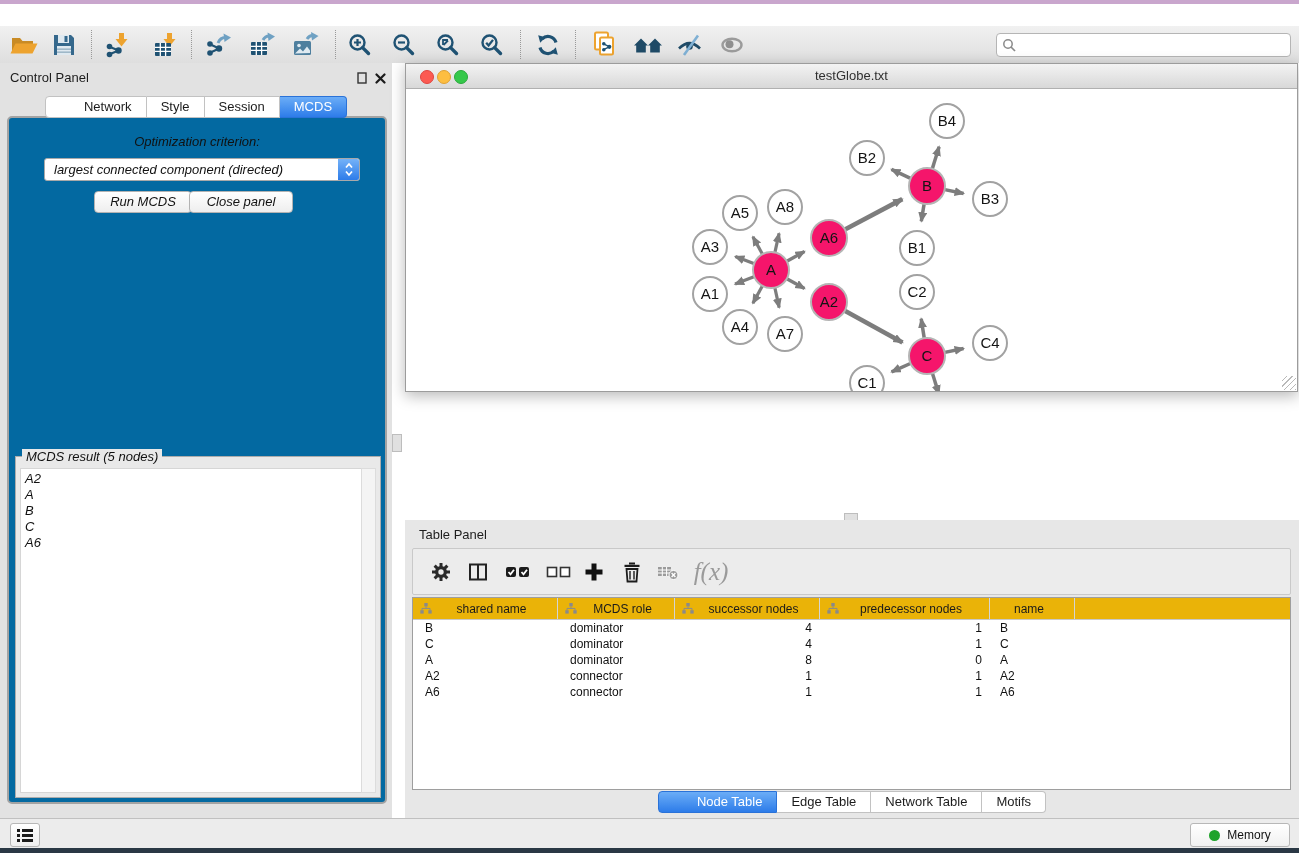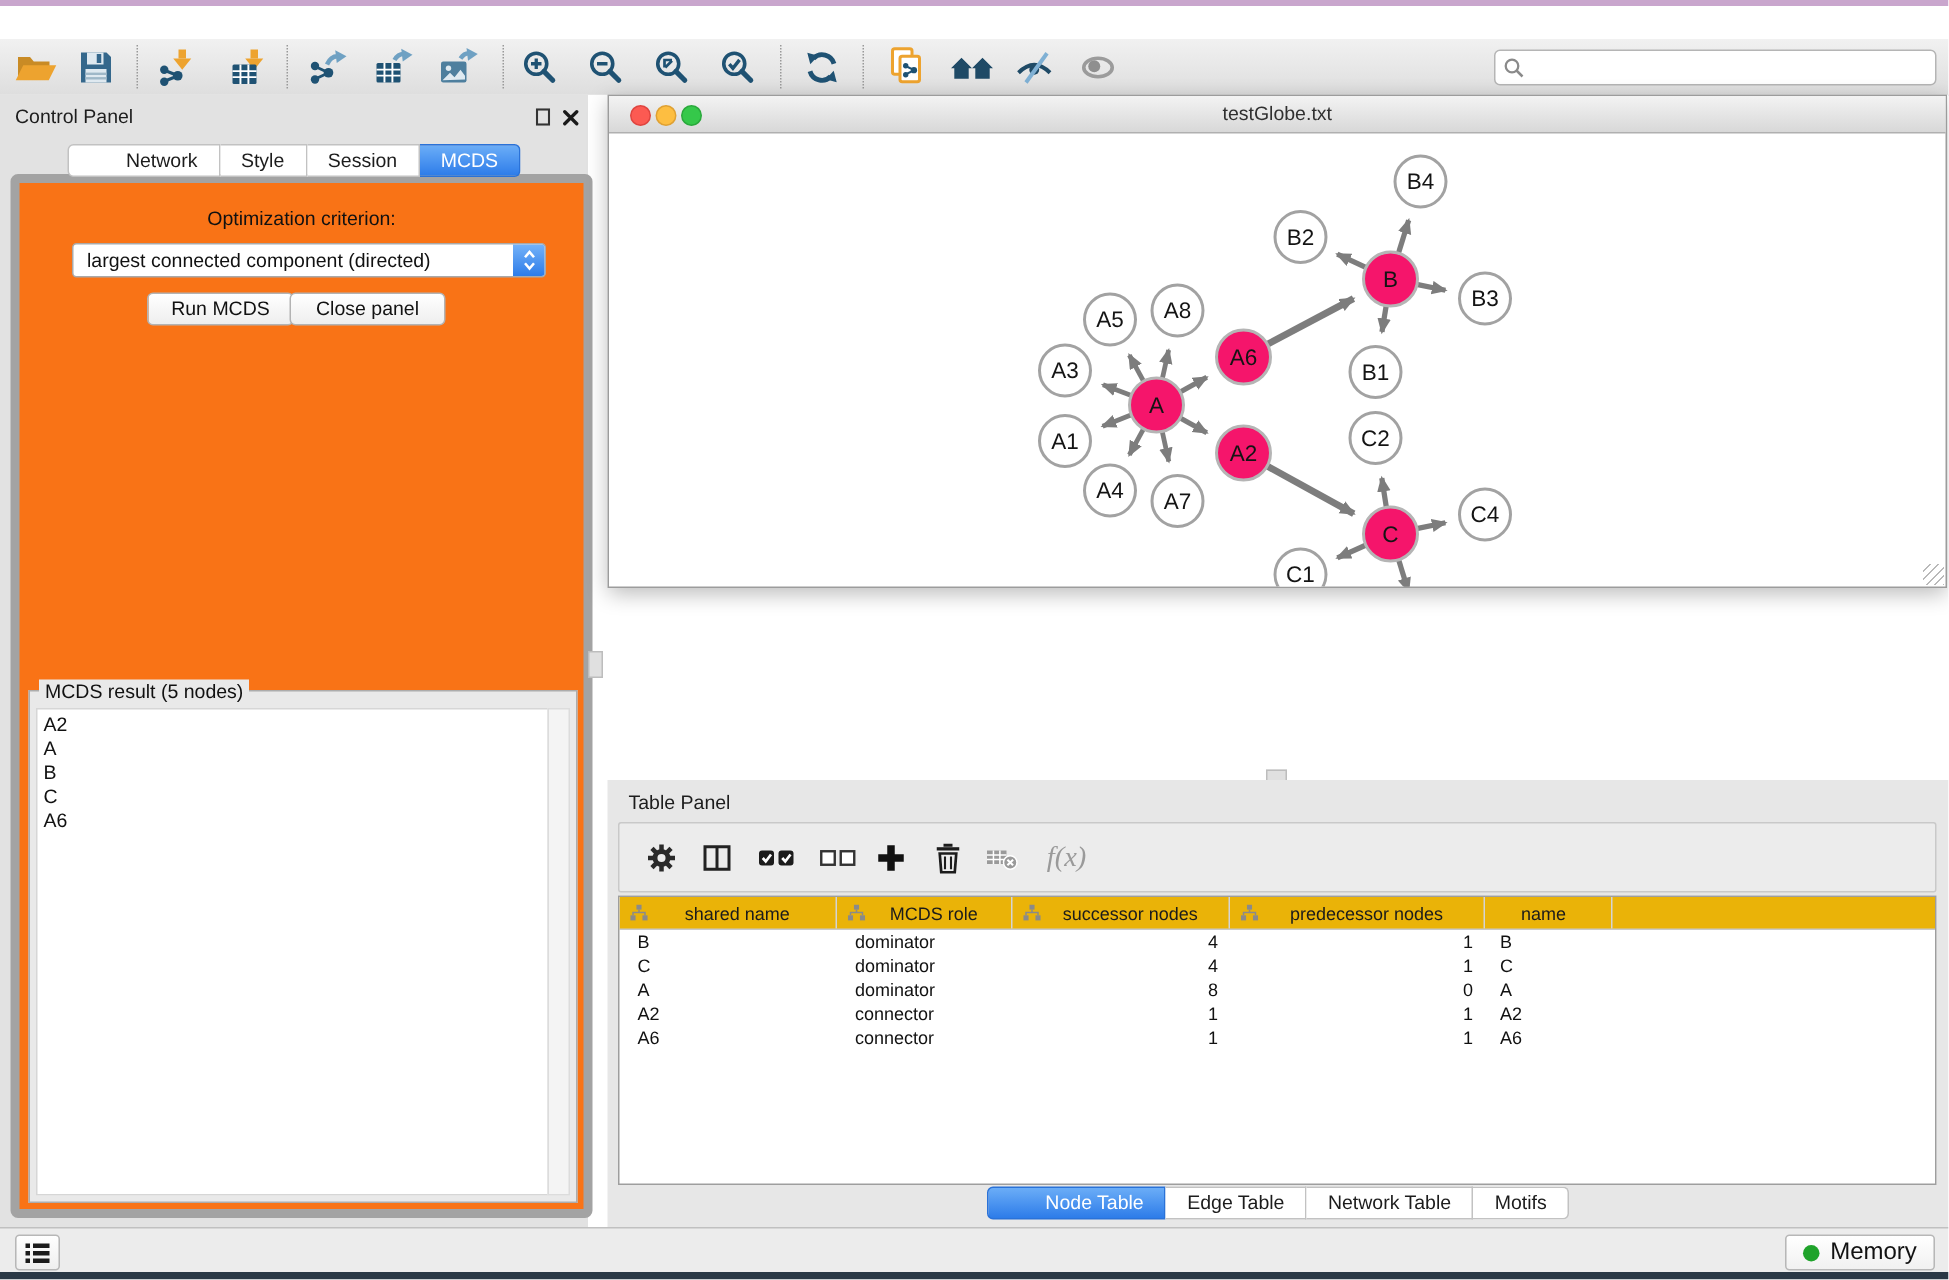--- a/index.html
+++ b/index.html
@@ -21,21 +21,21 @@
 
   
   .control-panel{position:absolute;left:0;top:0;width:392px;height:755px;background:#e2e2e2;}
   .cp-title{position:absolute;left:10px;top:7px;font-size:13px;color:#1d1d1d;}
   .panel-btn{position:absolute;top:8px;width:14px;height:14px;display:flex;align-items:center;justify-content:center;}
   .cp-tabs{position:absolute;left:0;top:33px;width:100%;display:flex;justify-content:center;z-index:3;}
   .tab{height:20px;line-height:20px;padding:0 14px;font-size:13px;color:#1c1c1c;background:#fff;border:1px solid #c2c2c2;border-left-width:0;}
   .tab:first-child{border-left-width:1px;border-radius:4px 0 0 4px;padding-left:38px;}
   .tab:last-child{border-radius:0 4px 4px 0;}
   .tab.active{background:linear-gradient(#6badf7,#2d7ce9);color:#fff;border-color:#2a72d8;}
-  .cp-body{position:absolute;left:7px;top:53px;width:376px;height:684px;background:#f97316;border:6px solid #a3a3a3;border-radius:5px;}
+  .cp-body{position:absolute;left:7px;top:53px;width:376px;height:684px;background:#0369a1;border:2px solid #a3a3a3;border-radius:5px;font-style:italic;}
   .opt-label{position:absolute;top:16px;width:100%;text-align:center;font-size:13px;color:#111;}
   .select{position:absolute;left:35px;top:40px;width:316px;height:23px;background:#fff;border:1px solid #a9a9a9;border-radius:3px;box-sizing:border-box;}
   .select-value{font-size:13px;line-height:21px;padding-left:9px;color:#111;white-space:nowrap;overflow:hidden;}
   .select-stepper{position:absolute;right:0;top:0;width:21px;height:21px;background:linear-gradient(#74b2f8,#2d7ce9);border-radius:0 2px 2px 0;display:flex;align-items:center;justify-content:center;}
   .btn{position:absolute;top:73px;height:22px;background:linear-gradient(#ffffff,#eeeeee);border:1px solid #b3b3b3;border-radius:4px;font-size:13px;color:#111;text-align:center;line-height:20px;box-sizing:border-box;}
   .fieldset{position:absolute;left:6px;top:338px;width:364px;height:340px;border:1px solid #acacac;background:#e9e9e9;}
   .legend{position:absolute;left:6px;top:-8px;background:#e9e9e9;padding:0 4px;font-size:13px;color:#111;}
   .result-list{position:absolute;left:4px;top:11px;right:18px;bottom:4px;background:#fff;border:1px solid #d6d6d6;font-size:13px;color:#111;padding-top:2px;overflow:hidden;}
   .result-list div{line-height:16px;padding-left:4px;}
   .result-scroll{position:absolute;right:4px;top:11px;width:13px;bottom:4px;background:#f4f4f4;border:1px solid #dcdcdc;}
@@ -48,34 +48,34 @@
   .nw-canvas{position:absolute;left:0;top:25px;right:0;bottom:0;overflow:hidden;}
   .grip{position:absolute;right:1px;bottom:1px;width:14px;height:14px;background:repeating-linear-gradient(135deg,transparent 0 3px,#b9b9b9 3px 4px);}
   .v-handle{position:absolute;left:392px;top:371px;width:8px;height:16px;background:#e0e0e0;border:1px solid #bdbdbd;}
   .h-handle{position:absolute;left:844px;top:450px;width:12px;height:6px;background:#e0e0e0;border:1px solid #bdbdbd;}
 
   
   .table-panel{position:absolute;left:405px;top:457px;width:894px;height:298px;background:#e7e7e7;}
   .tp-title{position:absolute;left:14px;top:7px;font-size:13px;color:#1d1d1d;}
   .tp-toolbar{position:absolute;left:7px;top:28px;right:8px;height:45px;background:#ececec;border:1px solid #c9c9c9;border-radius:2px;}
   .tp-icon{position:absolute;top:11px;display:flex;align-items:center;justify-content:center;width:28px;height:24px;}
-  .fx-label{font-family:"Liberation Serif",serif;font-style:italic;font-size:19px;color:#9a9a9a;}
+  .fx-label{font-family:"Liberation Serif",serif;font-style:italic;font-size:25px;color:#9a9a9a;}
   .tp-table{position:absolute;left:7px;top:77px;right:8px;height:191px;background:#fff;border:1px solid #9e9e9e;overflow:hidden;}
   .thead{display:flex;height:21px;background:#eab308;border-bottom:1px solid #c9c9c9;}
   .th{display:flex;align-items:center;border-right:1px solid #d4d4d4;font-size:12px;color:#1b1b1b;box-sizing:border-box;}
   .th svg{margin-left:7px;}
   .th .lbl{flex:1;text-align:center;padding-right:6px;}
   .trow{display:flex;height:16px;font-size:12px;color:#111;}
   .td{box-sizing:border-box;overflow:hidden;white-space:nowrap;line-height:16px;}
   .tp-tabs{position:absolute;left:0;bottom:5px;width:100%;display:flex;justify-content:center;}
 
   
   .statusbar{position:absolute;left:0;top:818px;width:100%;height:30px;background:#ececec;border-top:1px solid #c0c0c0;box-sizing:border-box;}
   .list-btn{position:absolute;left:10px;top:4px;width:28px;height:22px;background:linear-gradient(#fff,#efefef);border:1px solid #b7b7b7;border-radius:3px;display:flex;align-items:center;justify-content:center;}
-  .memory-btn{position:absolute;right:9px;top:4px;width:98px;height:22px;background:linear-gradient(#fff,#f1f1f1);border:1px solid #b7b7b7;border-radius:3px;display:flex;align-items:center;justify-content:center;font-size:16px;color:#111;}
+  .memory-btn{position:absolute;right:9px;top:4px;width:98px;height:22px;background:linear-gradient(#fff,#f1f1f1);border:1px solid #b7b7b7;border-radius:3px;display:flex;align-items:center;justify-content:center;font-size:12px;color:#111;}
   .mem-dot{width:11px;height:11px;border-radius:50%;background:#1fa32b;margin-right:7px;}
   .bottom-strip{position:absolute;left:0;top:848px;width:100%;height:5px;background:#2a3845;}
 </style>
 </head>
 <body>
 
 <div class="screen">
   <div class="top-strip"></div>
 
 

